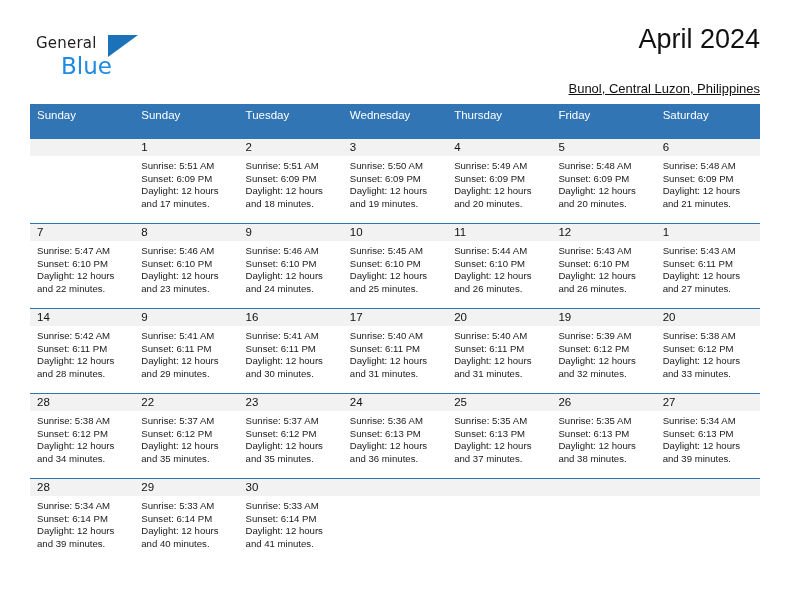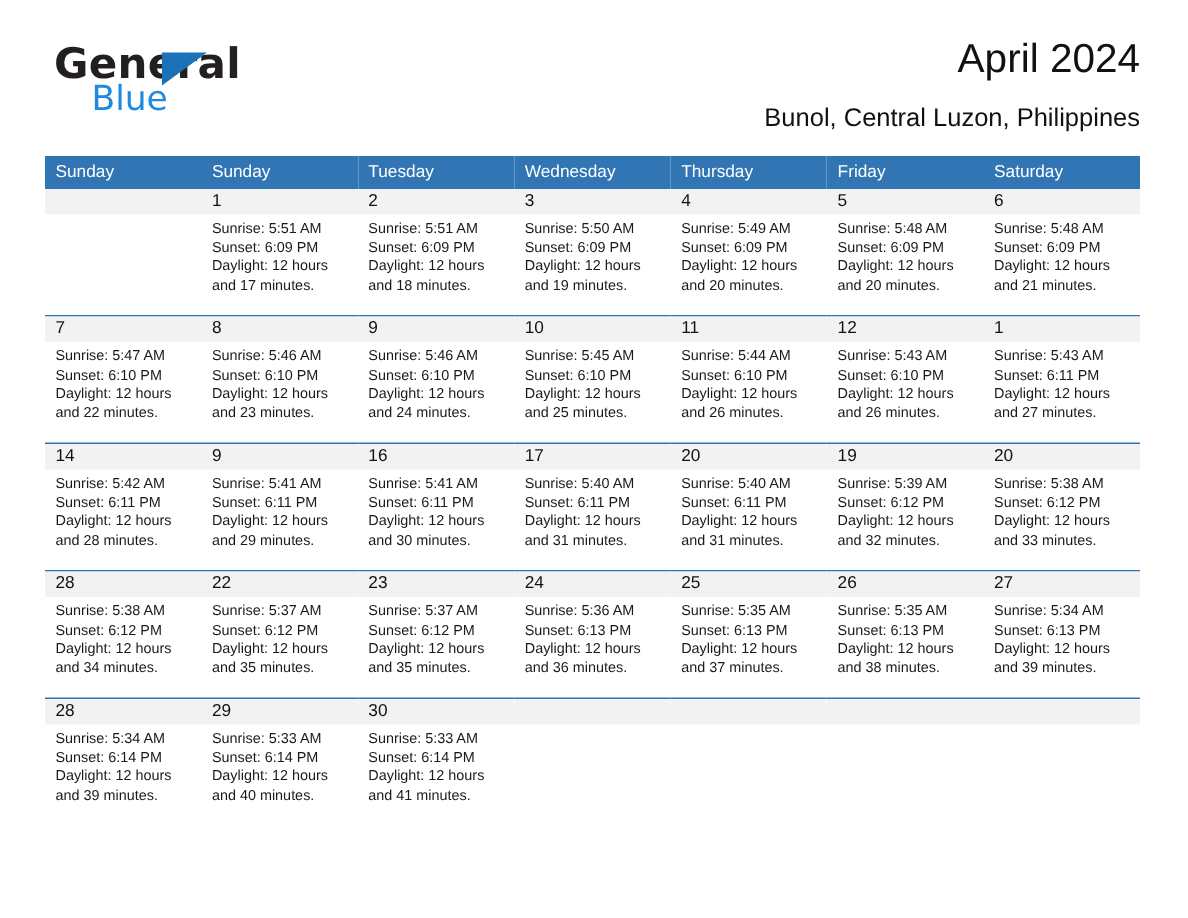--- a/index.html
+++ b/index.html
@@ -33,25 +33,25 @@
     position: absolute;
     left: 6px;
     top: 8px;
     width: 180px;
     height: 56px;
   }
   .brand-general {
     position: absolute;
     left: 0;
     top: 0;
-    font-size: 28px;
+    font-size: 15px;
     letter-spacing: .2px;
     color: #231f20;
     font-family: "DejaVu Sans", sans-serif;
-    font-weight: 700;
+    font-weight: 400;
     line-height: 26px;
   }
   .brand-flag {
     position: absolute;
     left: 72px;
     top: 5px;
     width: 0;
     height: 0;
     border-left: 30px solid #1b72b8;
     border-bottom: 22px solid transparent;
@@ -72,45 +72,46 @@
     top: 0;
     text-align: right;
   }
   .cal-title {
     font-size: 27px;
     color: #111111;
     line-height: 34px;
     white-space: nowrap;
   }
   .cal-subtitle {
-    margin-top: 14px;
-    font-size: 17px;
+    margin-top: 24px;
+    font-size: 13px;
     color: #111111;
     line-height: 18px;
     white-space: nowrap;
+    text-decoration: underline;
   }
 
   
   .calendar {
     position: absolute;
     left: 30px;
     top: 104px;
     width: 730px;
     border-collapse: collapse;
     table-layout: fixed;
   }
   .calendar col { width: 104.28px; }
 
   .calendar thead th {
     background: #3175b4;
     color: #ffffff;
     font-size: 11.5px;
     font-weight: normal;
     text-align: left;
-    padding: 5px 0 5px 7px;
+    padding: 5px 0 18px 7px;
     height: 12px;
     border: none;
   }
 
   .week-row > td {
     vertical-align: top;
     padding: 0;
     border-top: 1px solid #2e74b5;
     border-bottom: none;
     background: #ffffff;

